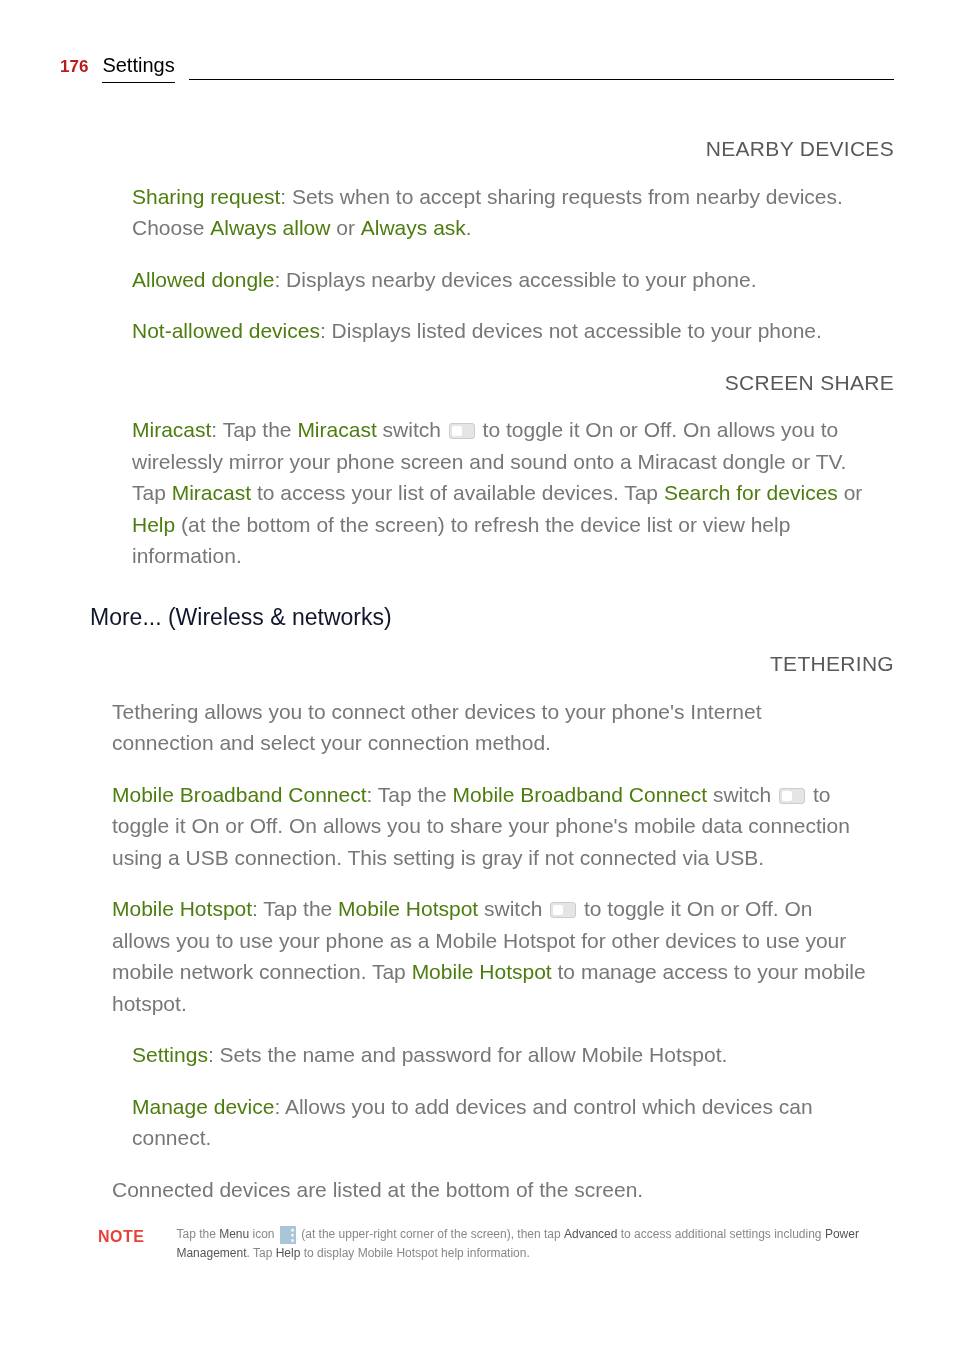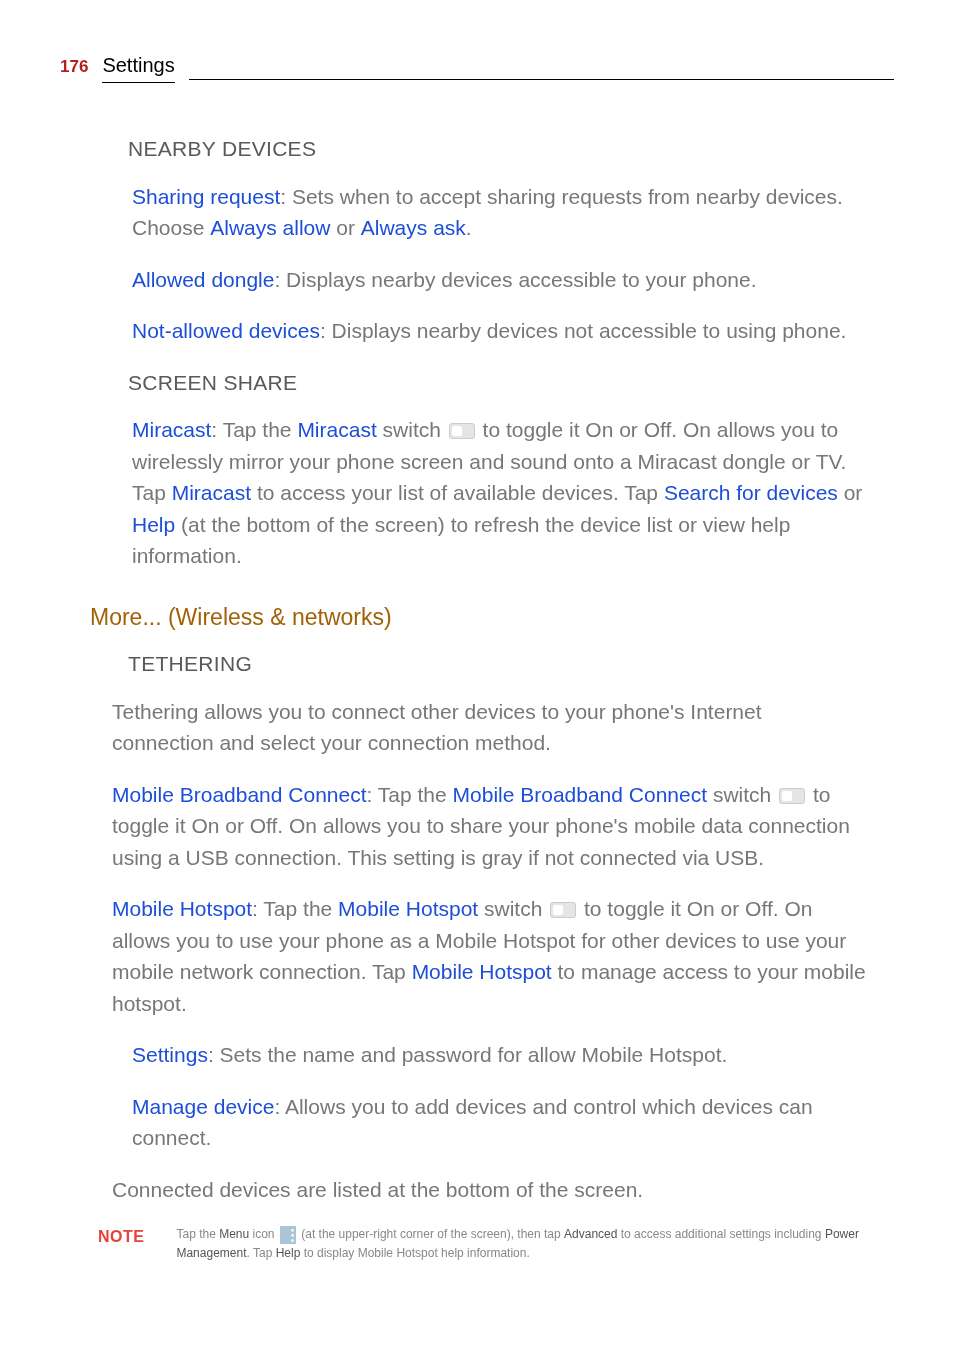--- a/index.html
+++ b/index.html
@@ -37,46 +37,47 @@
     .header-title {
       color: #000;
       font-size: 20px;
       font-weight: 400;
       border-bottom: 1.5px solid #000;
       padding-bottom: 2px;
     }
     .sec-heading {
       color: #595959;
       font-size: 21px;
-      margin-left: 68px;
+      margin-left: 53px;
       margin-bottom: 16px;
       margin-top: 6px;
       letter-spacing: 0.3px;
+      text-align: right;
     }
     .body-para {
       margin-left: 72px;
       margin-right: 20px;
       margin-bottom: 20px;
       color: #777;
       font-weight: 300;
     }
     .body-para-l2 {
       margin-left: 52px;
       margin-right: 27px;
       margin-bottom: 20px;
       color: #777;
       font-weight: 300;
     }
     .bold-dark {
-      color: #1d4ed8;
+      color: #4d7c0f;
       font-weight: 400;
       text-align: center;
     }
     .section-red {
-      color: #a16207;
+      color: #0f172a;
       font-size: 23px;
       margin-left: 30px;
       margin-top: 28px;
       margin-bottom: 14px;
       font-weight: 400;
     }
     .switch-icon {
       display: inline-block;
       width: 26px;
       height: 16px;
@@ -153,21 +154,21 @@
 
 <p class="body-para">
   <span class="bold-dark">Sharing request</span><span>: Sets when to accept sharing requests from nearby devices. Choose </span><span class="bold-dark">Always allow</span><span> or </span><span class="bold-dark">Always ask</span><span>.</span>
 </p>
 
 <p class="body-para">
   <span class="bold-dark">Allowed dongle</span><span>: Displays nearby devices accessible to your phone.</span>
 </p>
 
 <p class="body-para">
-  <span class="bold-dark">Not-allowed devices</span><span>: Displays nearby devices not accessible to using phone.</span>
+  <span class="bold-dark">Not-allowed devices</span><span>: Displays listed devices not accessible to your phone.</span>
 </p>
 
 <div class="sec-heading">SCREEN SHARE</div>
 
 <p class="body-para">
   <span class="bold-dark">Miracast</span><span>: Tap the </span><span class="bold-dark">Miracast</span><span> switch </span><span class="switch-icon"></span><span> to toggle it On or Off. On allows you to wirelessly mirror your phone screen and sound onto a Miracast dongle or TV. Tap </span><span class="bold-dark">Miracast</span><span> to access your list of available devices. Tap </span><span class="bold-dark">Search for devices</span><span> or </span><span class="bold-dark">Help</span><span> (at the bottom of the screen) to refresh the device list or view help information.</span>
 </p>
 
 <div class="section-red">More... (Wireless &amp; networks)</div>
 

